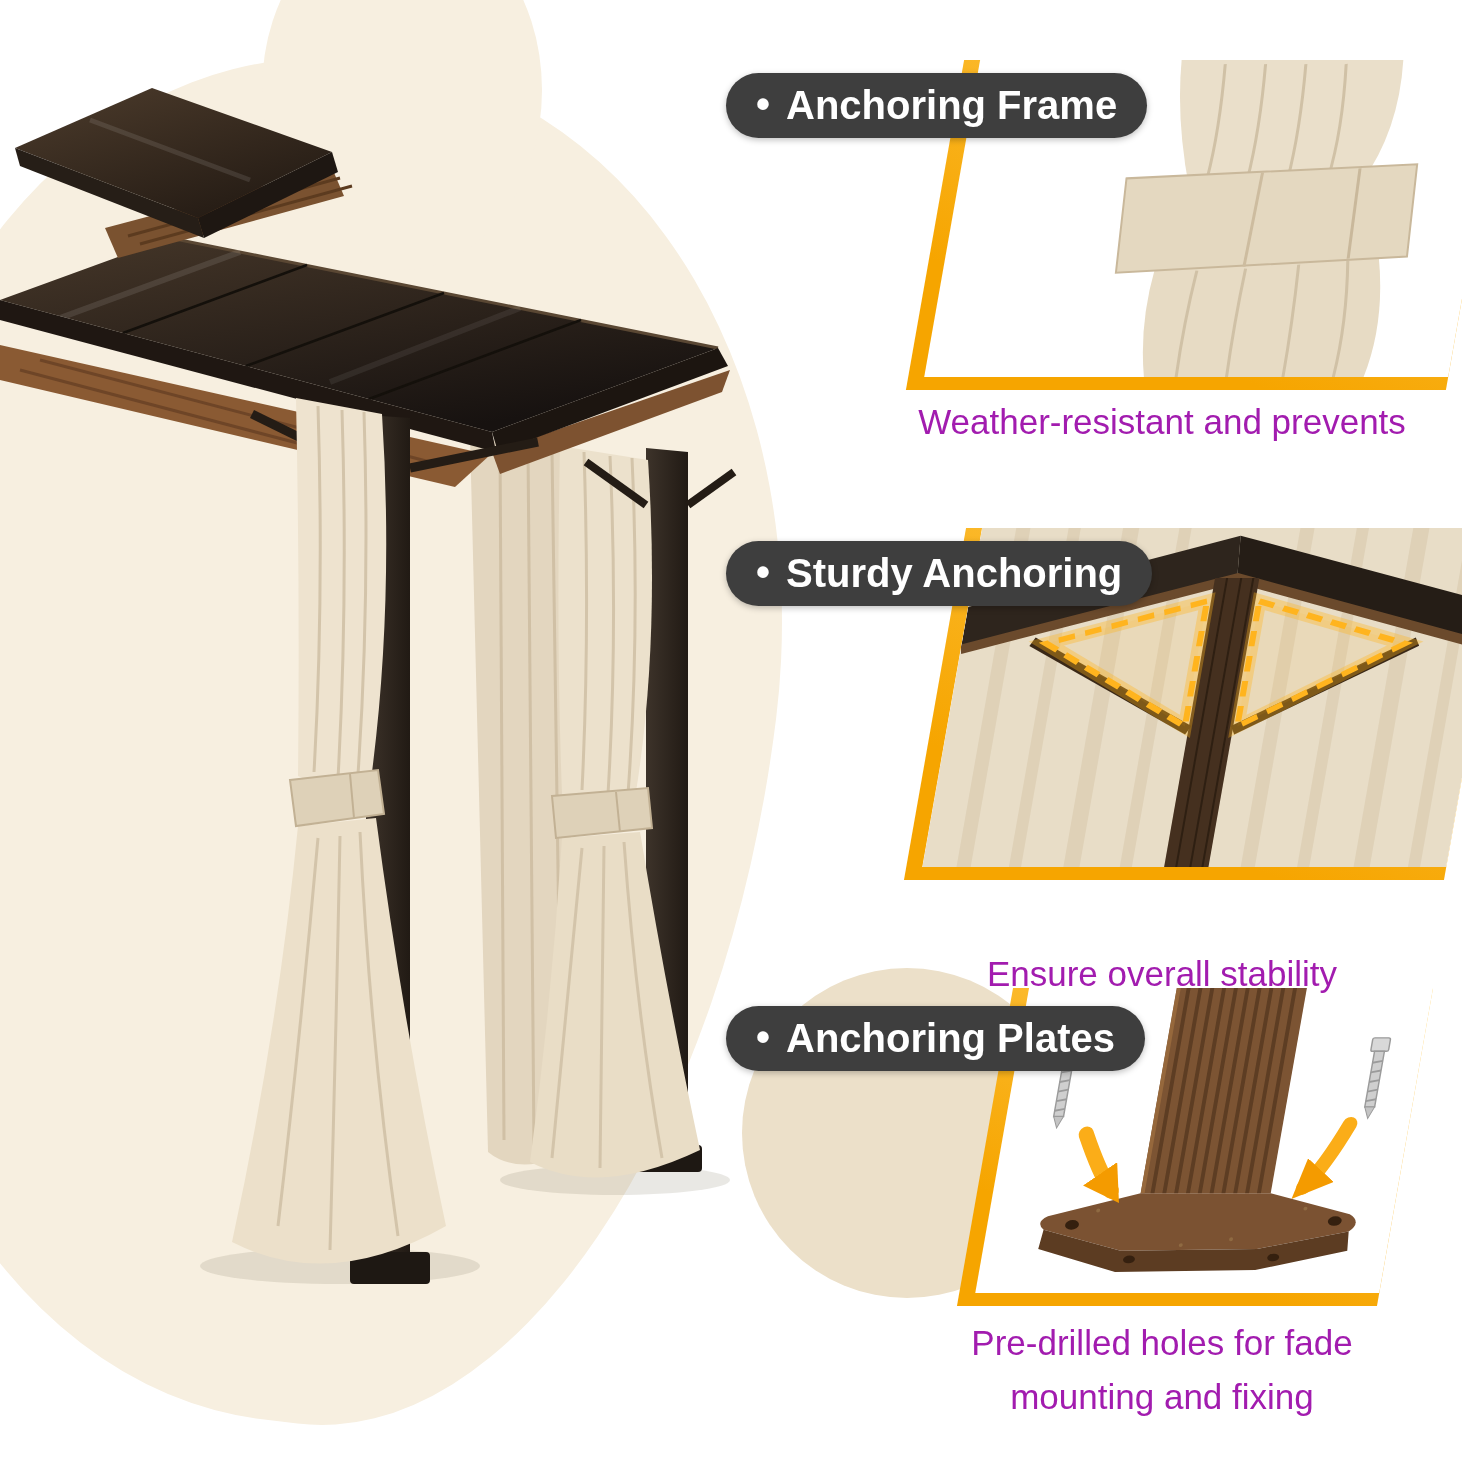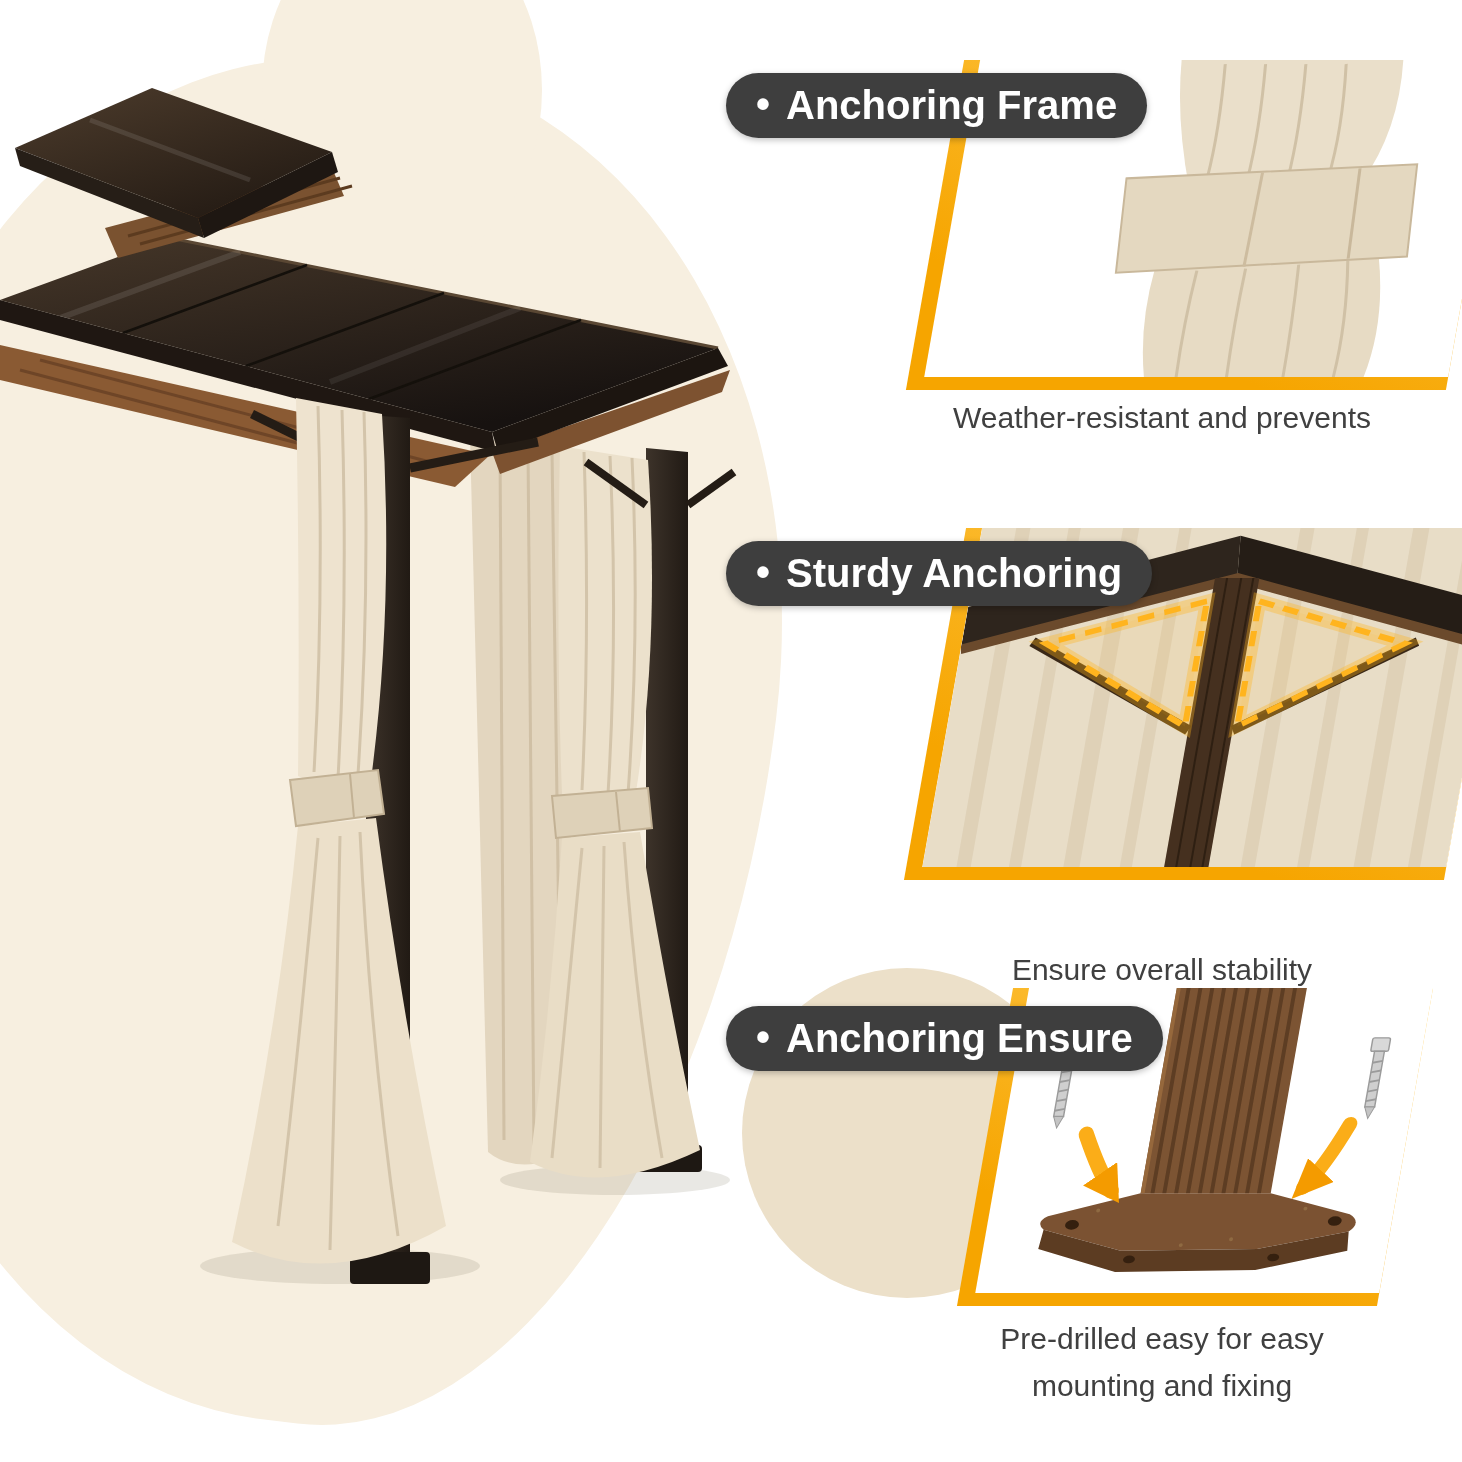--- a/index.html
+++ b/index.html
@@ -25,22 +25,22 @@
 
   .pill { position:absolute; z-index:10; display:inline-flex; align-items:center; gap:16px;
           background:#3e3e3e; color:#ffffff; border-radius:40px; padding:10px 30px;
           font-size:40px; font-weight:bold; white-space:nowrap;
           box-shadow:0 2px 6px rgba(0,0,0,0.25); }
   .pill .bullet { font-size:40px; line-height:1; position:relative; top:-2px; }
   .pill-1 { left:726px; top:73px; }
   .pill-2 { left:726px; top:541px; }
   .pill-3 { left:726px; top:1006px; }
 
-  .caption { position:absolute; z-index:6; text-align:center; font-size:30px;
-             line-height:1.55; color:#404040; width:580px; left:872px; }
+  .caption { position:absolute; z-index:6; text-align:center; font-size:35px;
+             line-height:1.55; color:#a21caf; width:580px; left:872px; }
   .caption-1 { top:395px; }
   .caption-2 { top:903px;margin-top:44px; }
   .caption-3 { top:1316px; }
 </style>
 </head>
 <body>
 
 <div class="page">
 
   <div class="blob blob-main"></div>
@@ -277,20 +277,20 @@
           <path d="M84,152 Q104,192 120,212" stroke="#FBAD18" stroke-width="15" fill="none" stroke-linecap="round" marker-end="url(#ah)"></path>
         </g>
         <g>
           <path d="M350,142 Q332,186 314,208" stroke="#FBAD18" stroke-width="15" fill="none" stroke-linecap="round" marker-end="url(#ah)"></path>
         </g>
       </svg>
     </div>
   </div>
   <div class="pill pill-3">
     <span class="bullet">•</span>
-    <span>Anchoring Ensure</span>
+    <span>Anchoring Plates</span>
   </div>
   <p class="caption caption-3">
-    <span>Pre-drilled easy for easy</span><br>
+    <span>Pre-drilled holes for fade</span><br>
     <span>mounting and fixing</span>
   </p>
 
 </div>
 
 </body></html>

